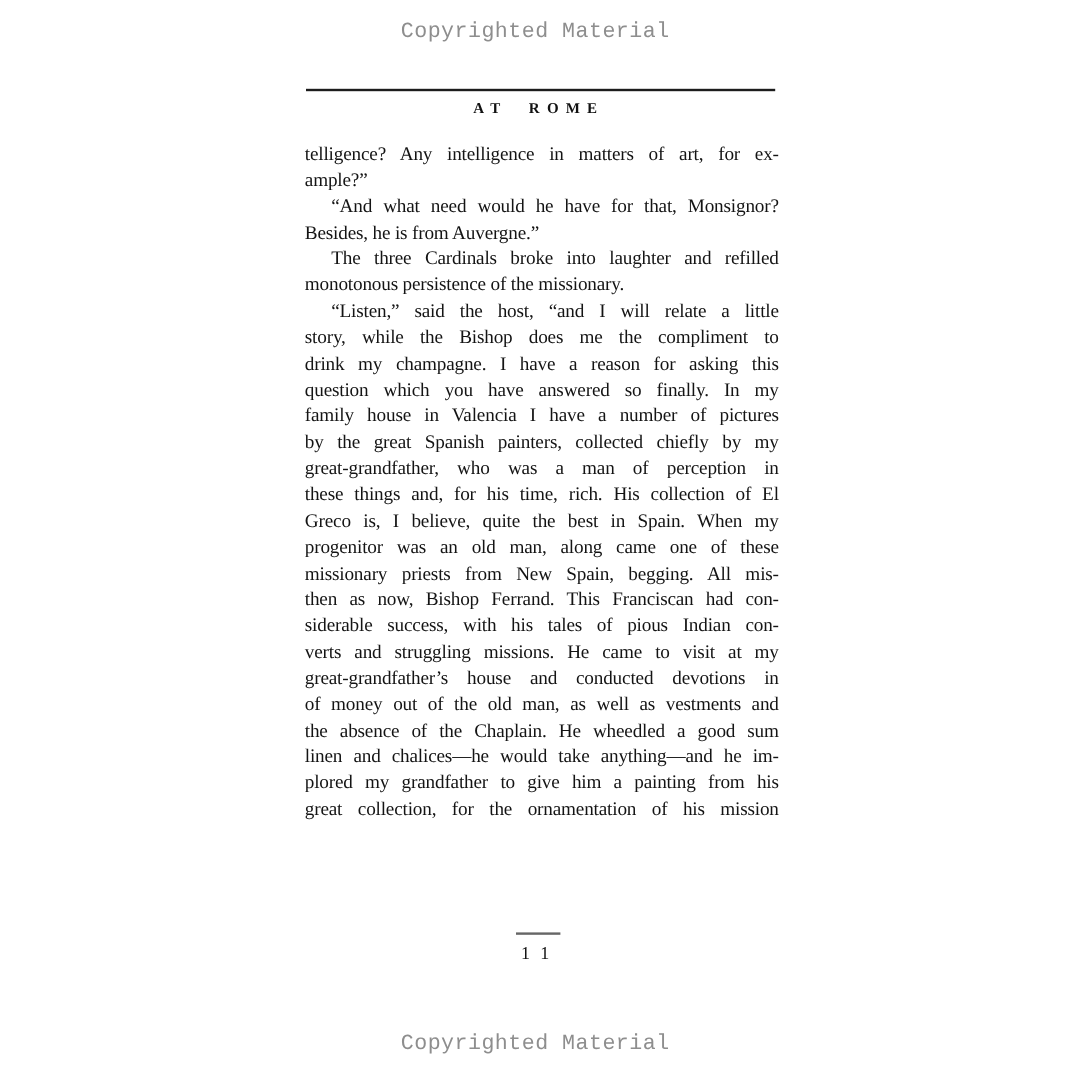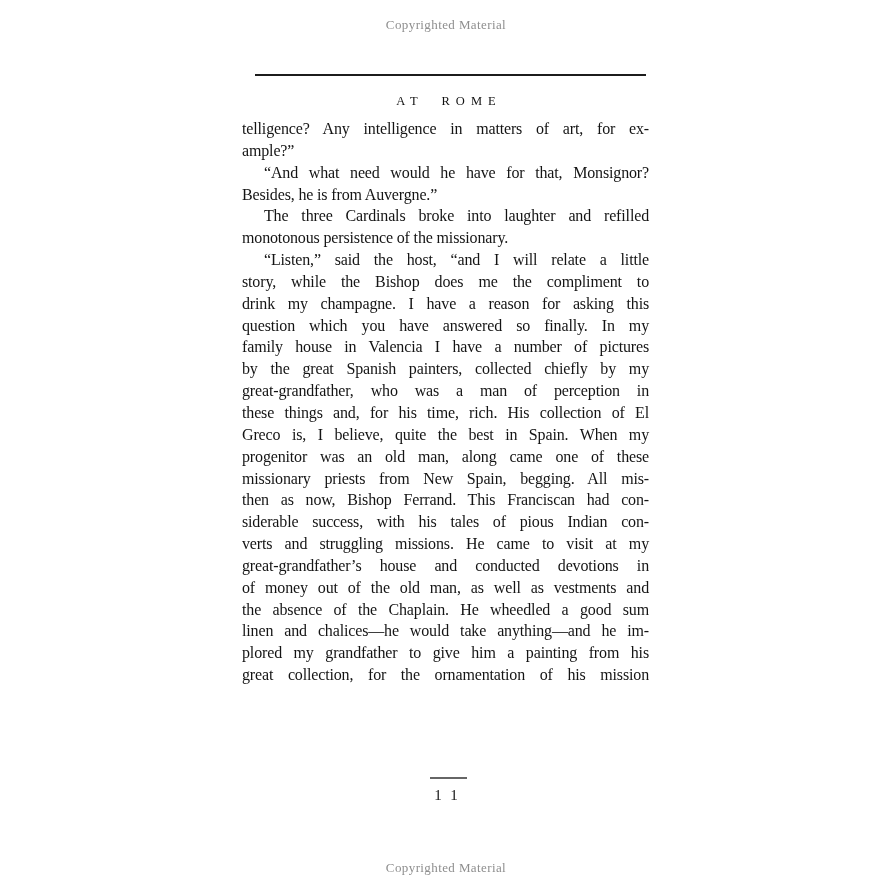--- a/index.html
+++ b/index.html
@@ -6,56 +6,56 @@
   body {
     width: 892px; height: 892px;
     background: #ffffff;
     position: relative;
     font-family: "Liberation Serif", serif;
     overflow: hidden;
   }
   .watermark {
     position: absolute; left: 0; width: 100%;
     text-align: center;
-    font-family: Liberation Serif, serif;
-    font-size: 13px;
+    font-family: Liberation Mono, monospace;
+    font-size: 18px;
     color: #8e8e8e;
     letter-spacing: 0.4px;
   }
   .wm-top { top: 17px; }
   .wm-bottom { top: 860px; }
   .header-rule {
     position: absolute;
     left: 255px; top: 74px;
     width: 391px; height: 2px;
     background: #1c1c1c;
   }
   .running-header {
     position: absolute; left: 0; top: 83px; width: 100%;
     text-align: center;
-    font-weight: normal;
+    font-weight: bold;
     font-size: 12.5px;
     letter-spacing: 6px;
     word-spacing: 9px;
     text-indent: 6px;
     color: #111111;
-    margin-top: 11px;
   }
   .text-block {
     position: absolute;
     left: 242px; top: 118px;
     width: 407px;
     font-size: 16px;
     line-height: 21.85px;
     color: #141414;
     letter-spacing: -0.15px;
   }
   .line {
     text-align: justify;
     text-align-last: justify;
+    margin-left: 12px;
   }
   .line.end { text-align-last: left; }
   .line.first { text-indent: 22px; }
   .footer-rule {
     position: absolute;
     top: 777px; left: 430px;
     width: 37px; height: 2px;
     background: #666666;
   }
   .page-number {

